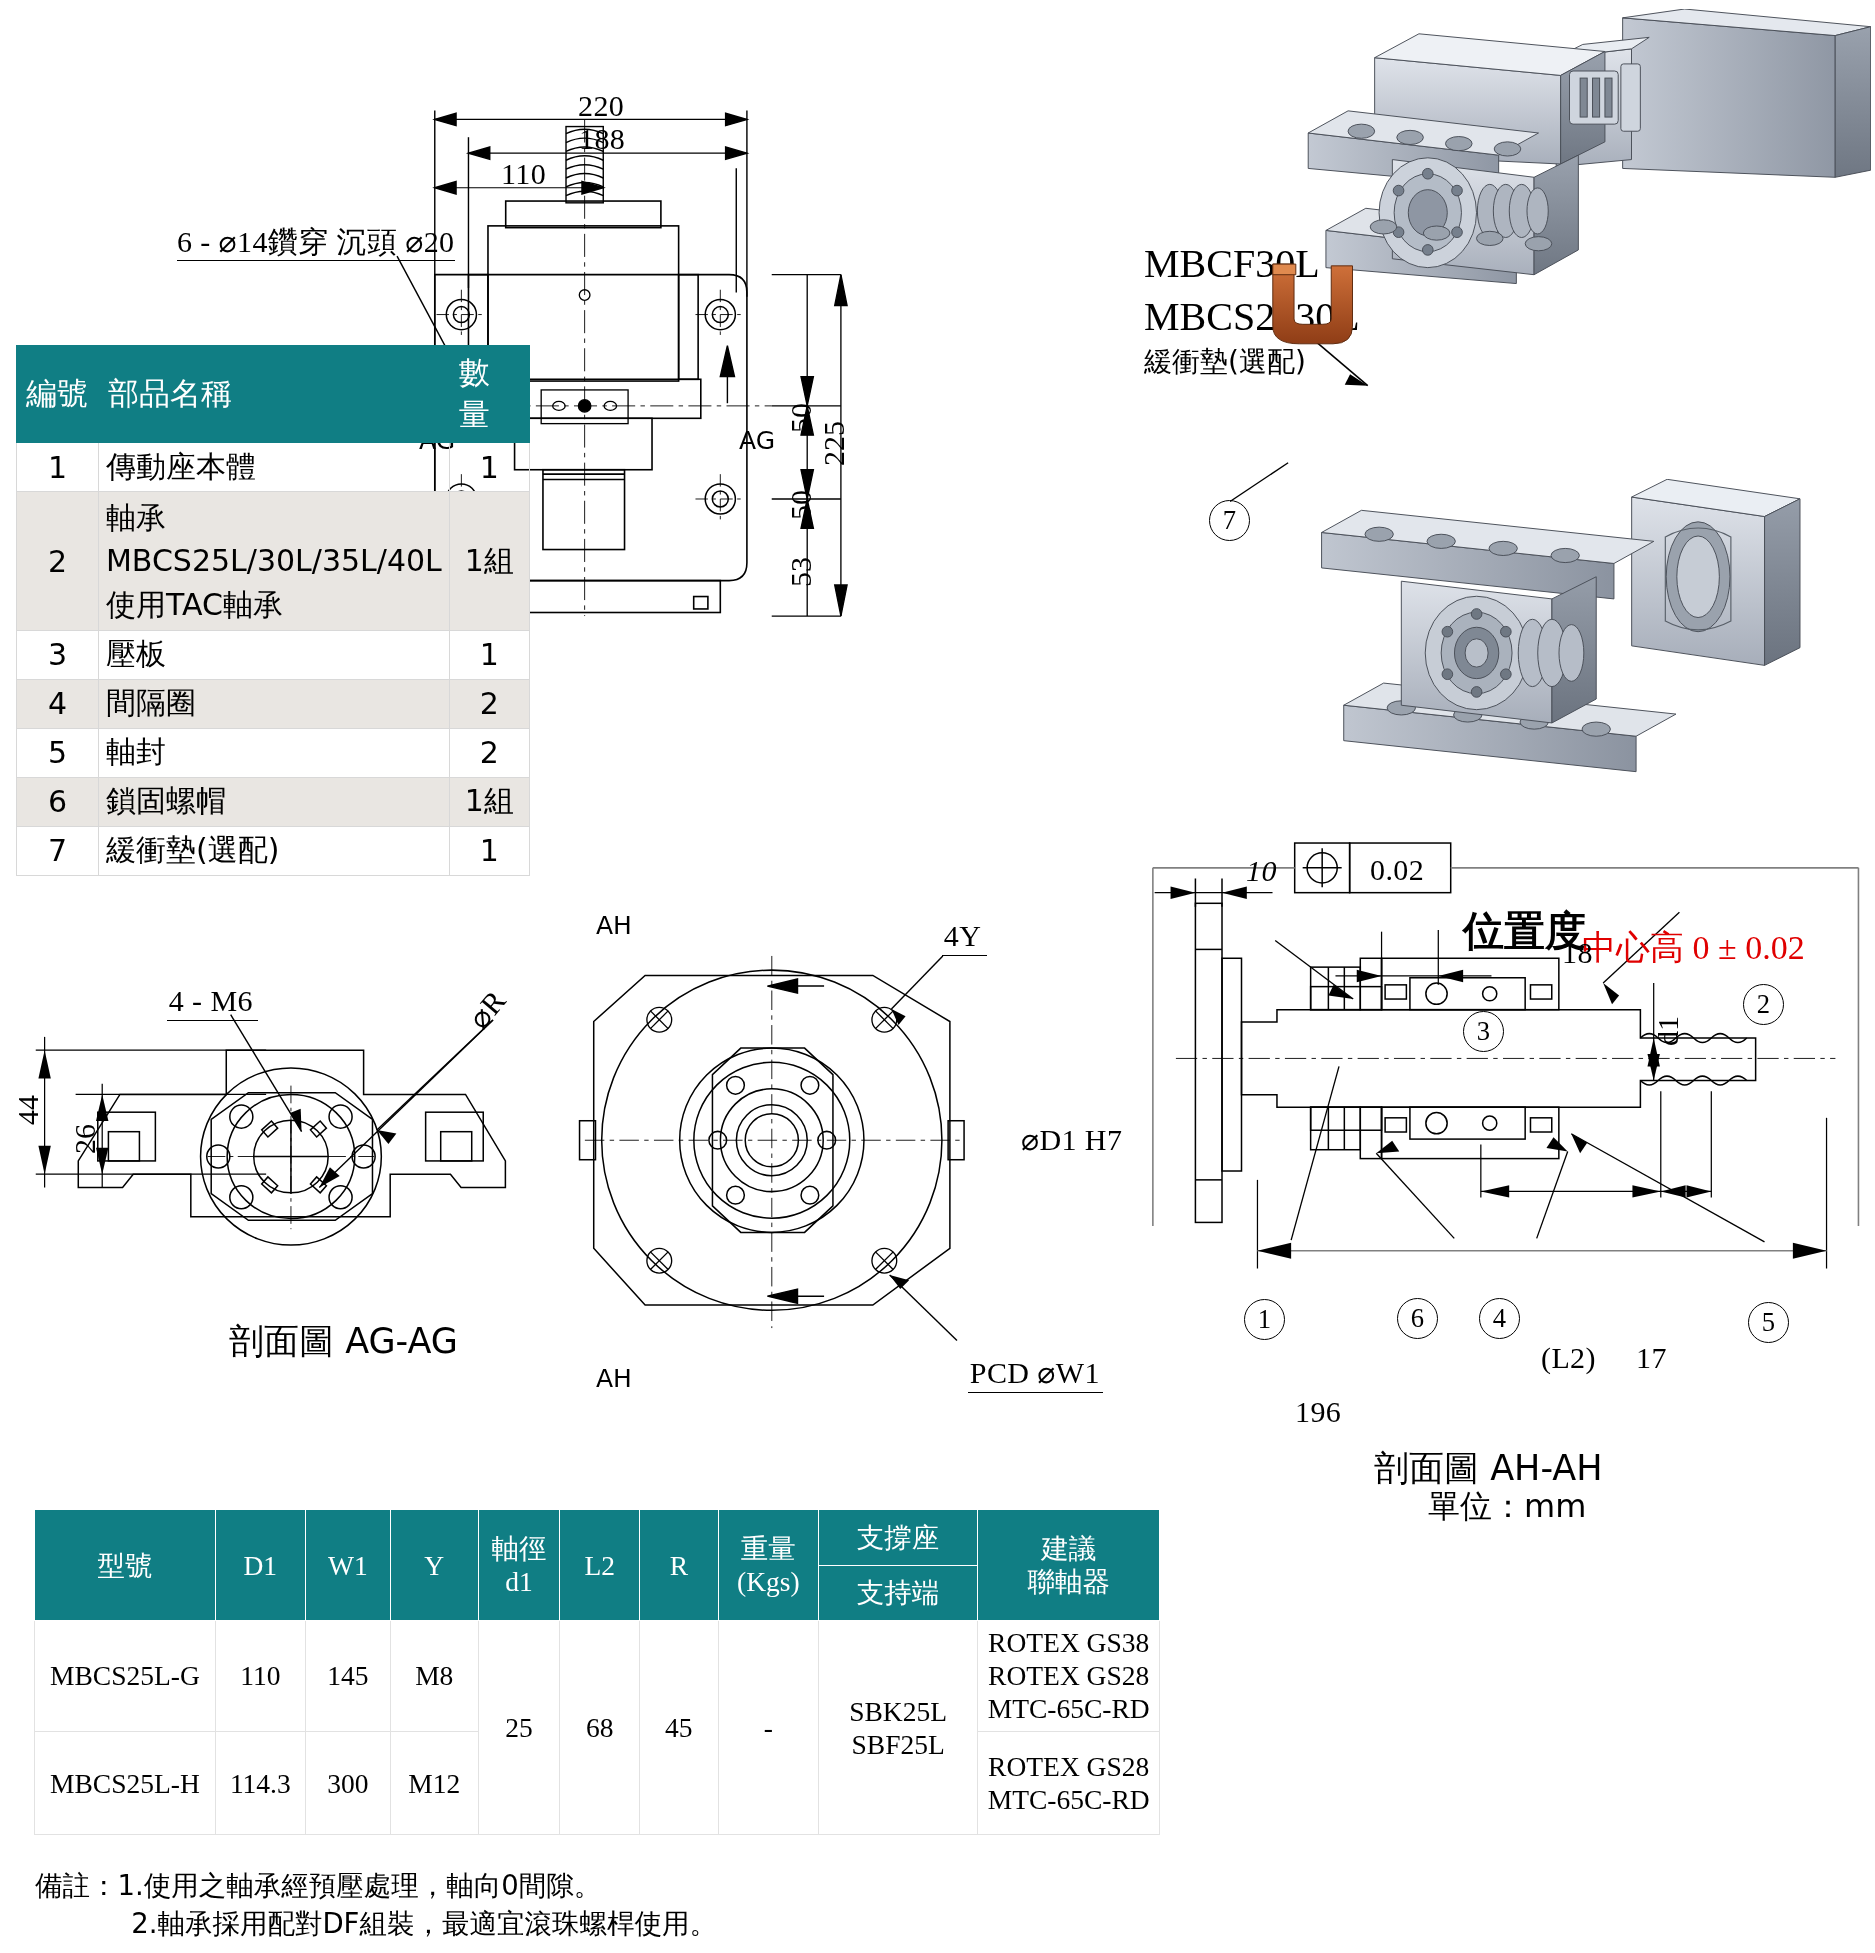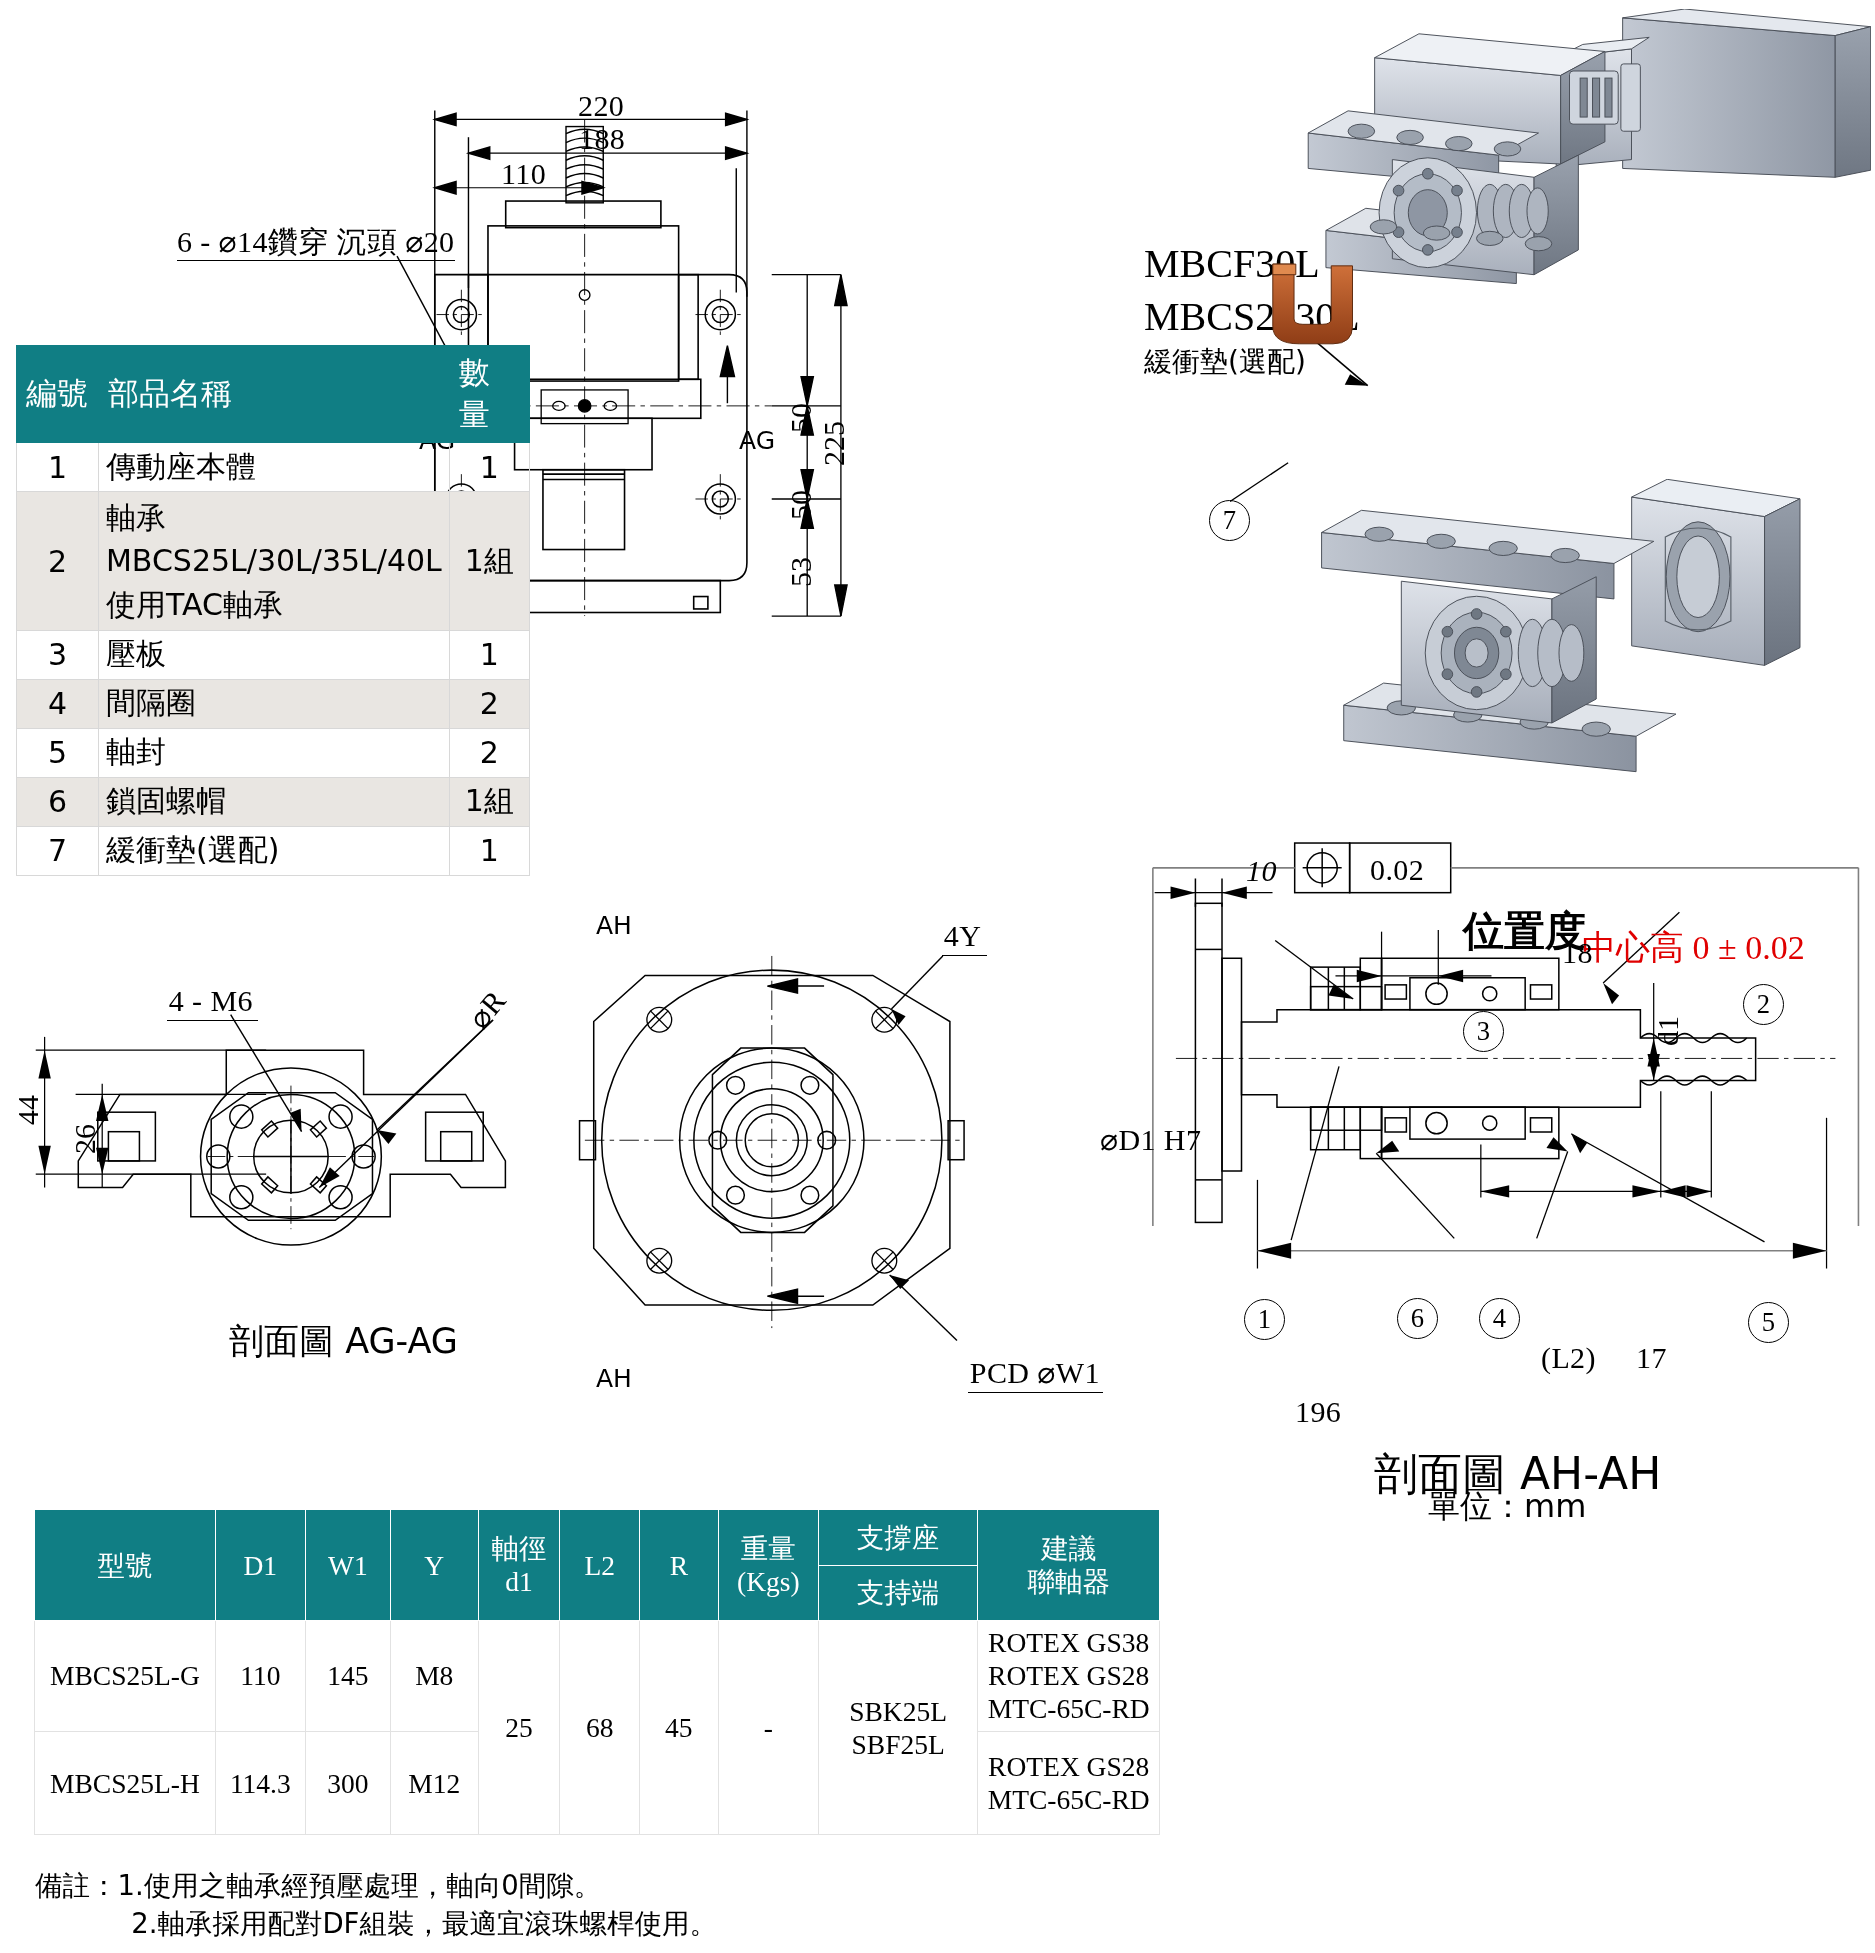--- a/index.html
+++ b/index.html
@@ -735,22 +735,22 @@
 
 <span class="abs dim" style="left:1370px; top:853px;">0.02</span>
 <span class="abs lbl-sans-sm cjk" style="left:1463px; top:904px; font-size:41px;font-weight:bold;">位置度</span>
 <span class="abs lbl-sans-sm cjk red" style="left:1582px; top:925px; font-size:34px; font-family:'Liberation Serif', serif;">中心高 0 ± 0.02</span>
 <span class="abs dim" style="left:1246px; top:854px;font-style:italic;">10</span>
 <span class="abs dim" style="left:1562px; top:927px;margin-top:9px;">18</span>
 <span class="abs dimv" style="left:1651px; top:1016px;">d1</span>
 <span class="abs dim" style="left:1541px; top:1341px;">(L2)</span>
 <span class="abs dim" style="left:1636px; top:1341px;">17</span>
 <span class="abs dim" style="left:1295px; top:1395px;">196</span>
-<span class="abs dim" style="left:1100px; top:1122px;">⌀D1 H7</span>
-<span class="abs lbl-sans cjk" style="left:1374px; top:1445px; font-size:44px;">剖面圖 AH-AH</span>
+<span class="abs dim" style="left:1021px; top:1122px;">⌀D1 H7</span>
+<span class="abs lbl-sans cjk" style="left:1374px; top:1445px; font-size:35px;">剖面圖 AH-AH</span>
 <span class="abs lbl-sans cjk" style="left:1428px; top:1485px; font-size:32px;">單位：mm</span>
 
 <div class="abs balloon" style="left:1463px; top:1011px;">
   <span>3</span>
 </div>
 <div class="abs balloon" style="left:1743px; top:984px;">
   <span>2</span>
 </div>
 <div class="abs balloon" style="left:1244px; top:1299px;">
   <span>1</span>

